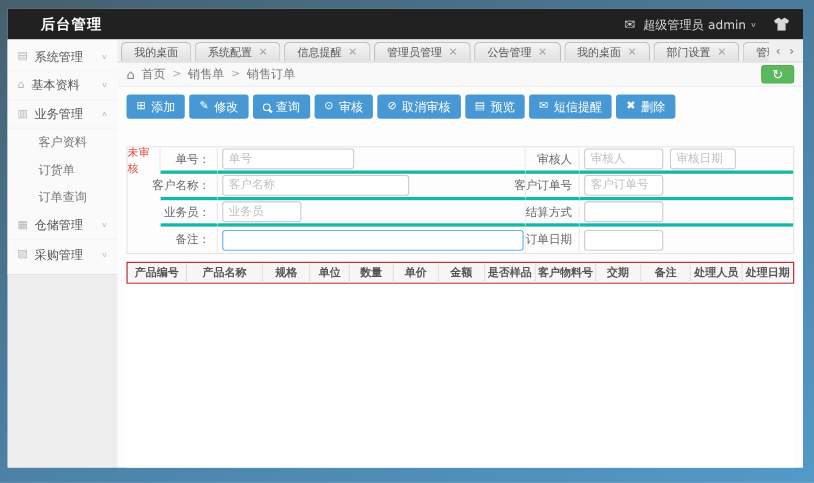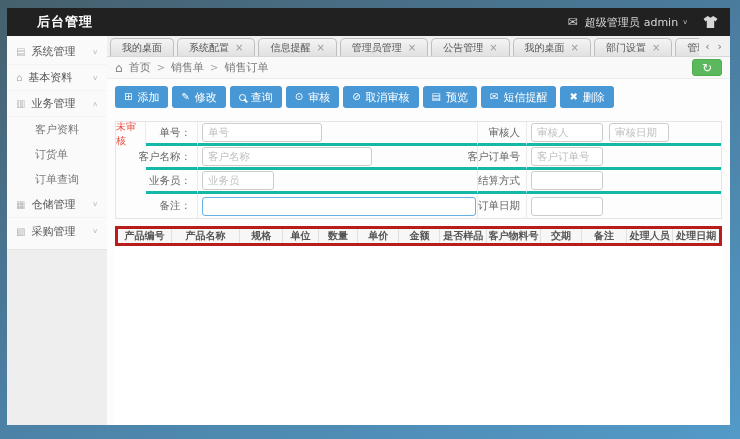--- a/index.html
+++ b/index.html
@@ -57,38 +57,38 @@
   .content { flex:1; min-height:0; padding:7px 8px 0; display:flex; flex-direction:column; }
   .toolbar { display:flex; gap:4px; }
   .btn { background:#4898d5; color:#fff; border:none; border-radius:3px; height:22px; padding:0 9px;
     display:flex; align-items:center; gap:5px; font-size:11px; font-family:inherit; cursor:pointer; }
   .bicon { font-size:10px; line-height:1; }
   .mag { width:7px; height:7px; border:1.5px solid #fff; border-radius:50%; position:relative; display:inline-block; }
   .mag::after { content:""; position:absolute; width:4px; height:1.5px; background:#fff;
     transform:rotate(45deg); right:-3px; bottom:-2px; }
 
   
-  .form-grid { margin-top:13px; display:grid; grid-template-columns:30px 52px 280px 49px 1fr;
+  .form-grid { margin-top:25px; display:grid; grid-template-columns:30px 52px 280px 49px 1fr;
     border:1px solid #e5e5e5; }
   .cell { border-bottom:3px solid #14b8a6; border-right:1px solid #ebebeb;
     height:24px; display:flex; align-items:center; }
   .cell.last-row { border-bottom:none; }
   .cell.last-col { border-right:none; }
   .status-cell { grid-row:1 / 5; justify-content:center; color:#e74c3c; font-size:10px;
     border-bottom:none; }
   .lbl { justify-content:flex-end; padding-right:6px; font-size:10.5px; color:#666; white-space:nowrap; }
   .inp-cell { padding-left:4px; gap:6px; }
   input { height:19px; border:1px solid #cccccc; border-radius:3px; font-size:10.5px; padding:0 5px;
     color:#333; font-family:Liberation Serif, serif; outline:none; }
   input::placeholder { color:#c0c0c0; }
   .w-md { width:120px; } .w-lg { width:170px; } .w-sm { width:72px; } .w-xs { width:60px; }
   .w-xl { width:274px; border:1px solid #66b1e6; }
 
   
-  .table-head { margin-top:7px; display:flex; height:20px; background:#f7f7f7; border:3px solid #b91c1c; }
+  .table-head { margin-top:7px; display:flex; height:20px; background:#f7f7f7; border:1px solid #b91c1c; }
   .th { border-right:1px solid #e0e0e0; display:flex; align-items:center; justify-content:center;
     font-size:10px; font-weight:bold; color:#555; white-space:nowrap; overflow:hidden; }
   .th:last-child { border-right:none;text-align:center; }
   .table-body { flex:1; background:#fff; }
 </style>
 </head>
 <body>
 
 <div class="window">
 

